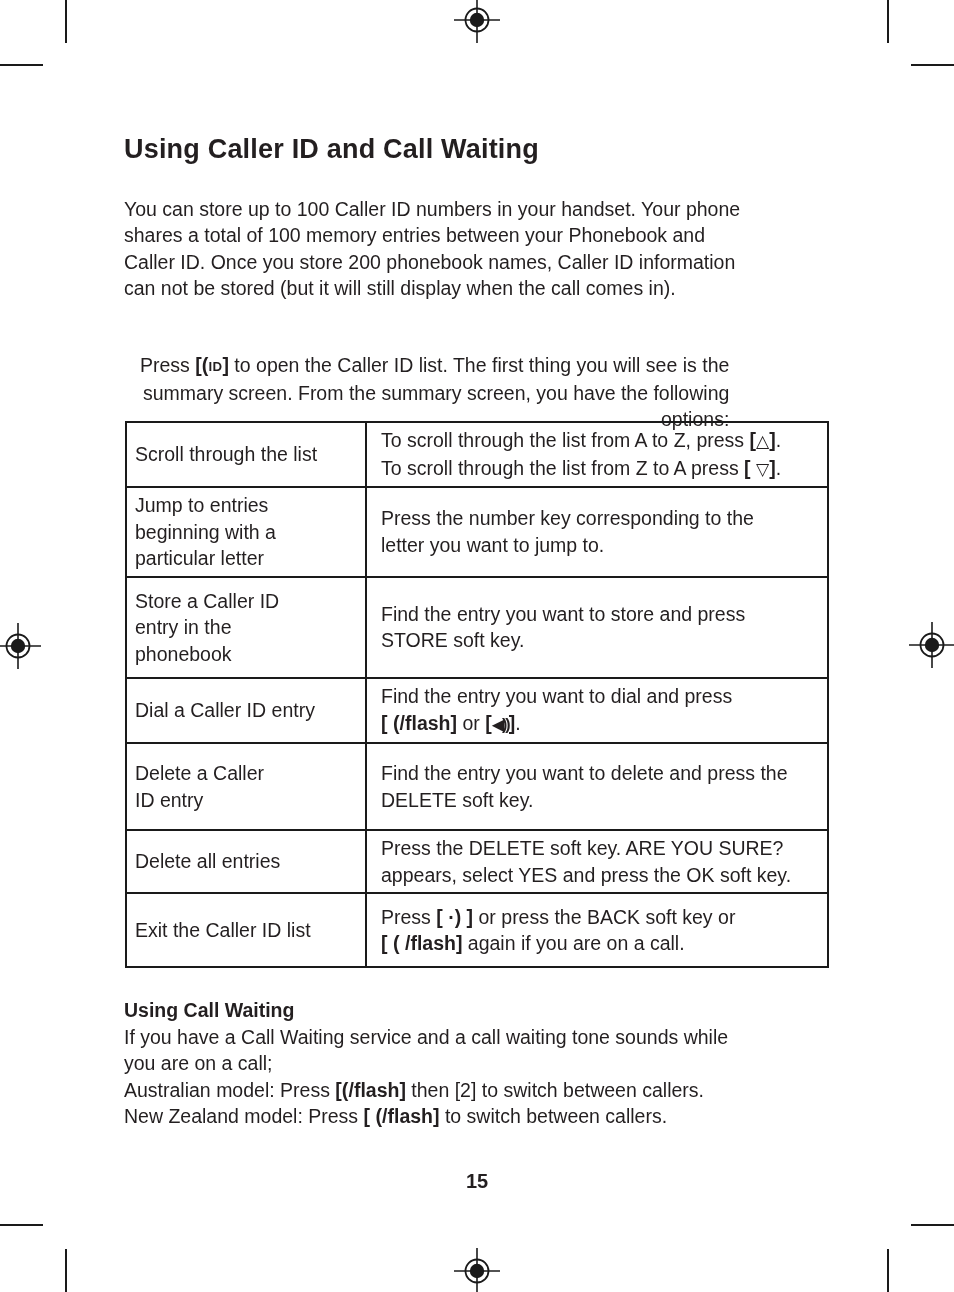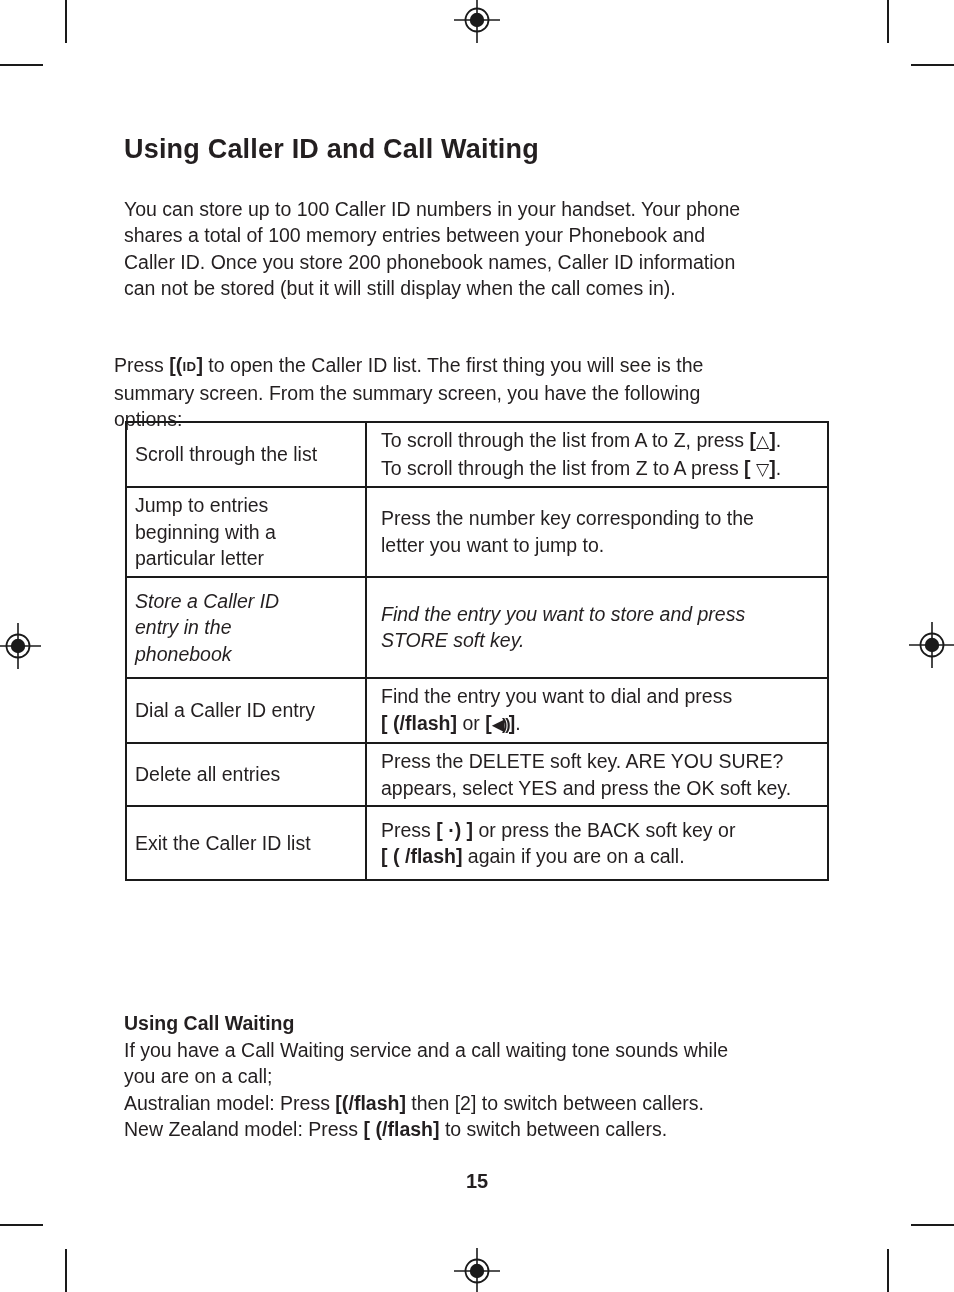--- a/index.html
+++ b/index.html
@@ -18,21 +18,21 @@
     letter-spacing:0.2px;
     white-space:nowrap;
   }
   .para{
     position:absolute;
     font-size:19.5px;line-height:26.6px;
     white-space:nowrap;
   }
   .intro{left:124px;top:176px;}
   .note{left:165px;top:281px;font-weight:bold;}
-  .press{left:114px;top:332px;}
+  .press{left:140px;top:332px;text-align:right;}
   .kb{font-weight:bold;}
   .ph{font-weight:bold;font-size:1.02em;}
   .idsc{font-weight:bold;font-size:0.68em;letter-spacing:0.4px;vertical-align:1.5px;}
   .tri{font-weight:bold;font-size:0.88em;}
   .spk{font-weight:bold;font-size:0.82em;letter-spacing:-2px;}
   .dot{font-weight:bold;}
   table.opts{
     position:absolute;left:125px;top:421px;
     width:704px;
     border-collapse:collapse;table-layout:fixed;
@@ -40,26 +40,26 @@
   }
   table.opts td{
     border:2.5px solid #1a1a1a;
     vertical-align:middle;
     white-space:nowrap;
   }
   td.c1{width:226px;padding:4px 4px 4px 8px;}
   td.c2{padding:4px 16px 4px 14px;}
   tr.r1{height:63px;}
   tr.r2{height:84px;}
-  tr.r3{height:101px;font-style:italic;}
+  tr.r3{height:101px;}
   tr.r4{height:63px;}
   tr.r5{height:87px;}
   tr.r6{height:62px;border-radius:19px;}
   tr.r7{height:74px;}
-  .cw{left:124px;top:997px;font-size:19.5px;line-height:26.6px;white-space:nowrap;margin-top:13px;}
+  .cw{left:124px;top:997px;font-size:19.5px;line-height:26.6px;white-space:nowrap;}
   .cw-head{font-weight:bold;}
   .pagenum{
     left:0;top:1170px;width:954px;
     text-align:center;
     font-size:20px;font-weight:bold;
   }
   .regmark{position:absolute;}
   .cl{position:absolute;background:#1a1a1a;}
 </style>
 </head>
@@ -119,20 +119,24 @@
       <td class="c2"><span>Press the number key corresponding to the</span><br><span>letter you want to jump to.</span></td>
     </tr>
     <tr class="r3">
       <td class="c1"><span>Store a Caller ID</span><br><span>entry in the</span><br><span>phonebook</span></td>
       <td class="c2"><span>Find the entry you want to store and press</span><br><span>STORE soft key.</span></td>
     </tr>
     <tr class="r4">
       <td class="c1"><span>Dial a Caller ID entry</span></td>
       <td class="c2"><span>Find the entry you want to dial and press</span><br><span class="kb">[ </span><span class="ph">(</span><span class="kb">/flash]</span><span> or </span><span class="kb">[</span><span class="spk">◀))</span><span class="kb">]</span><span>.</span></td>
     </tr>
+    <tr class="r5">
+      <td class="c1"><span>Delete a Caller</span><br><span>ID entry</span></td>
+      <td class="c2"><span>Find the entry you want to delete and press the</span><br><span>DELETE soft key.</span></td>
+    </tr>
     <tr class="r6">
       <td class="c1"><span>Delete all entries</span></td>
       <td class="c2"><span>Press the DELETE soft key. ARE YOU SURE?</span><br><span>appears, select YES and press the OK soft key.</span></td>
     </tr>
     <tr class="r7">
       <td class="c1"><span>Exit the Caller ID list</span></td>
       <td class="c2"><span>Press </span><span class="kb">[ </span><span class="dot">·)</span><span class="kb"> ]</span><span> or press the BACK soft key or</span><br><span class="kb">[ </span><span class="ph">(</span><span class="kb"> /flash]</span><span> again if you are on a call.</span></td>
     </tr>
   </tbody>
     </table>

